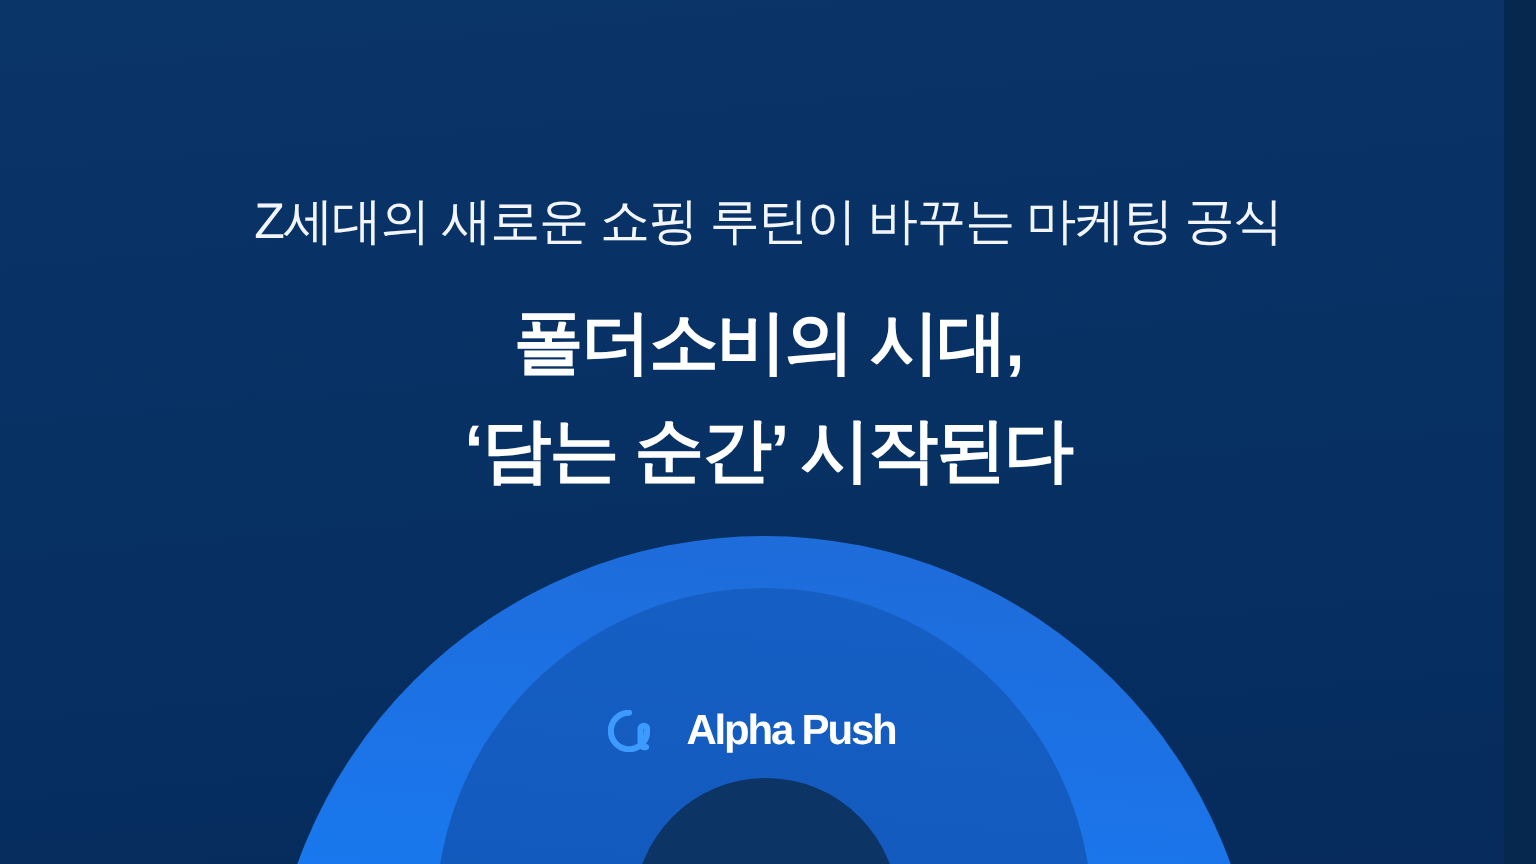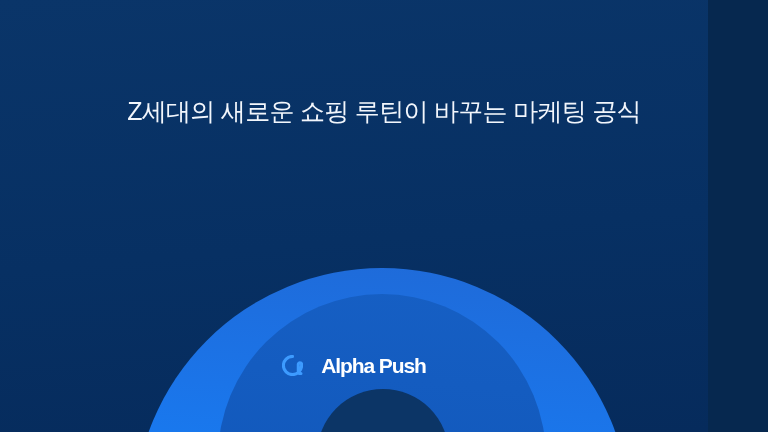--- a/index.html
+++ b/index.html
@@ -12,20 +12,21 @@
     font-family: "Liberation Sans", "DejaVu Sans", sans-serif;
   }
 
   .canvas {
     position: relative;
     width: 708px;
     height: 432px;
     overflow: hidden;
     background: #0a3368;
     background-image: linear-gradient(175deg, #0a3569 0%, #073063 55%, #062b5c 100%);
+    padding-left: 44px;
   }
 
   
   .rings {
     position: absolute;
     left: 0;
     top: 0;
     width: 768px;
     height: 432px;
     pointer-events: none;
@@ -125,20 +126,24 @@
 
   <div class="rings">
     <div class="ring ring-outer"></div>
     <div class="ring ring-middle"></div>
     <div class="ring ring-inner"></div>
   </div>
 
   <div class="content">
     <div class="eyebrow">Z세대의 새로운 쇼핑 루틴이 바꾸는 마케팅 공식</div>
 
+    <div class="headline">
+      <div class="headline-line">폴더소비의 시대,</div>
+      <div class="headline-line">‘담는 순간’ 시작된다</div>
+    </div>
   </div>
 
   <div class="logo">
     <svg class="logo-mark" viewBox="0 0 24 24" aria-hidden="true">
       <path d="M12 1.6A10.4 10.4 0 1 0 22.4 12v-1.1a1.9 1.9 0 0 0-1.9-1.9 1.9 1.9 0 0 0-1.9 1.9v8.4a1.9 1.9 0 0 0 1.9 1.9h1.2" fill="none" stroke="#3d9bff" stroke-width="3.5" stroke-linecap="round"></path>
     </svg>
     <span class="logo-text">Alpha Push</span>
   </div>
 
 </div>

